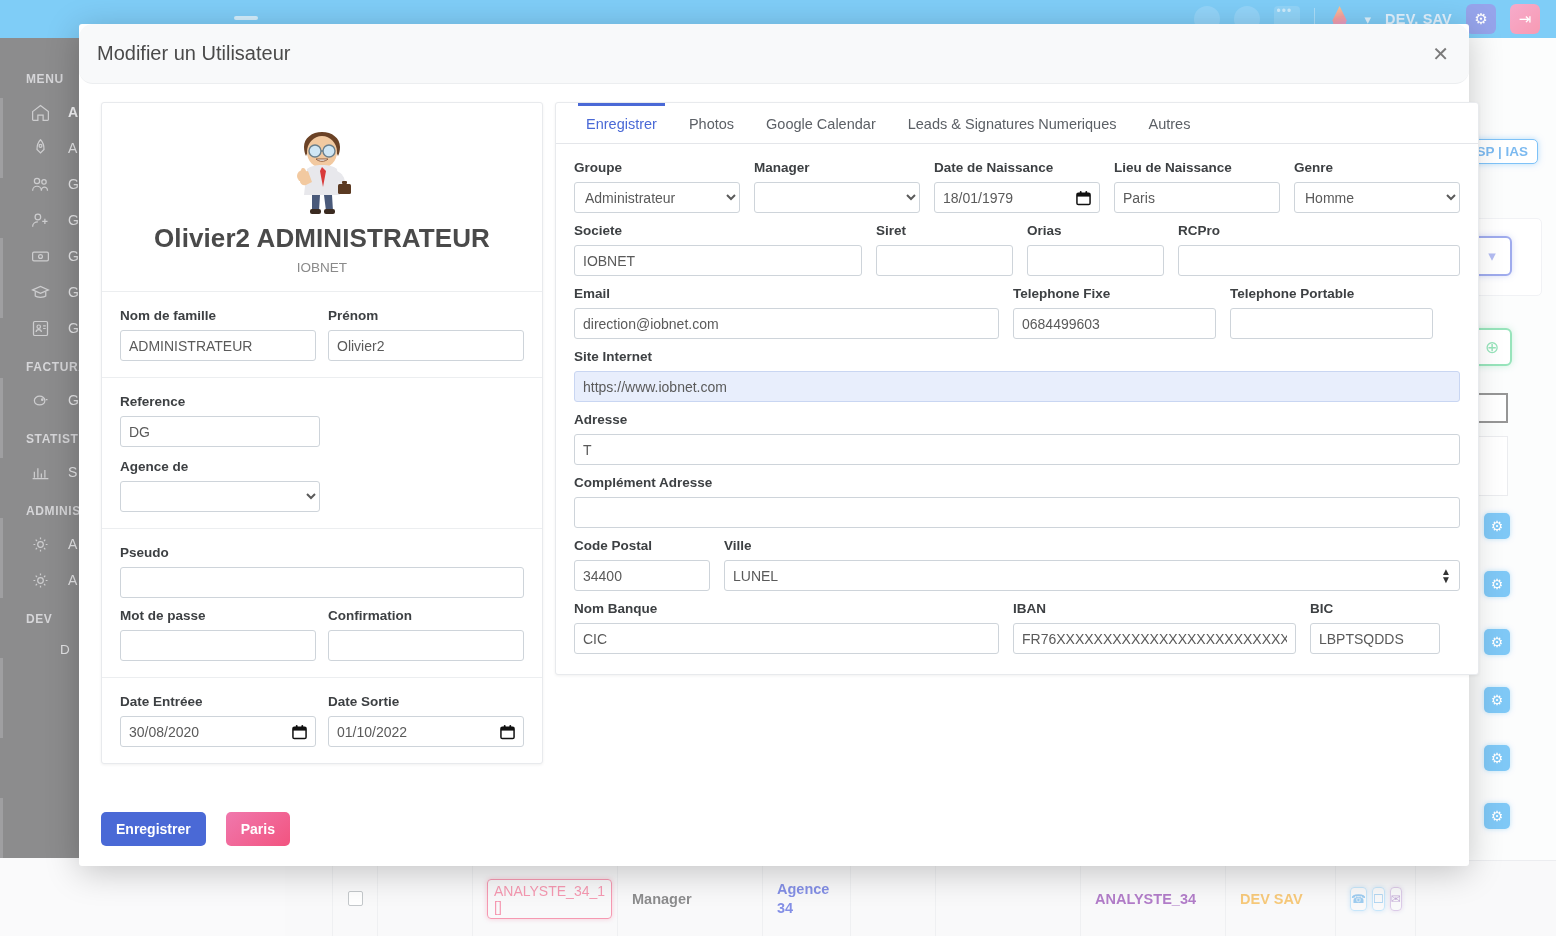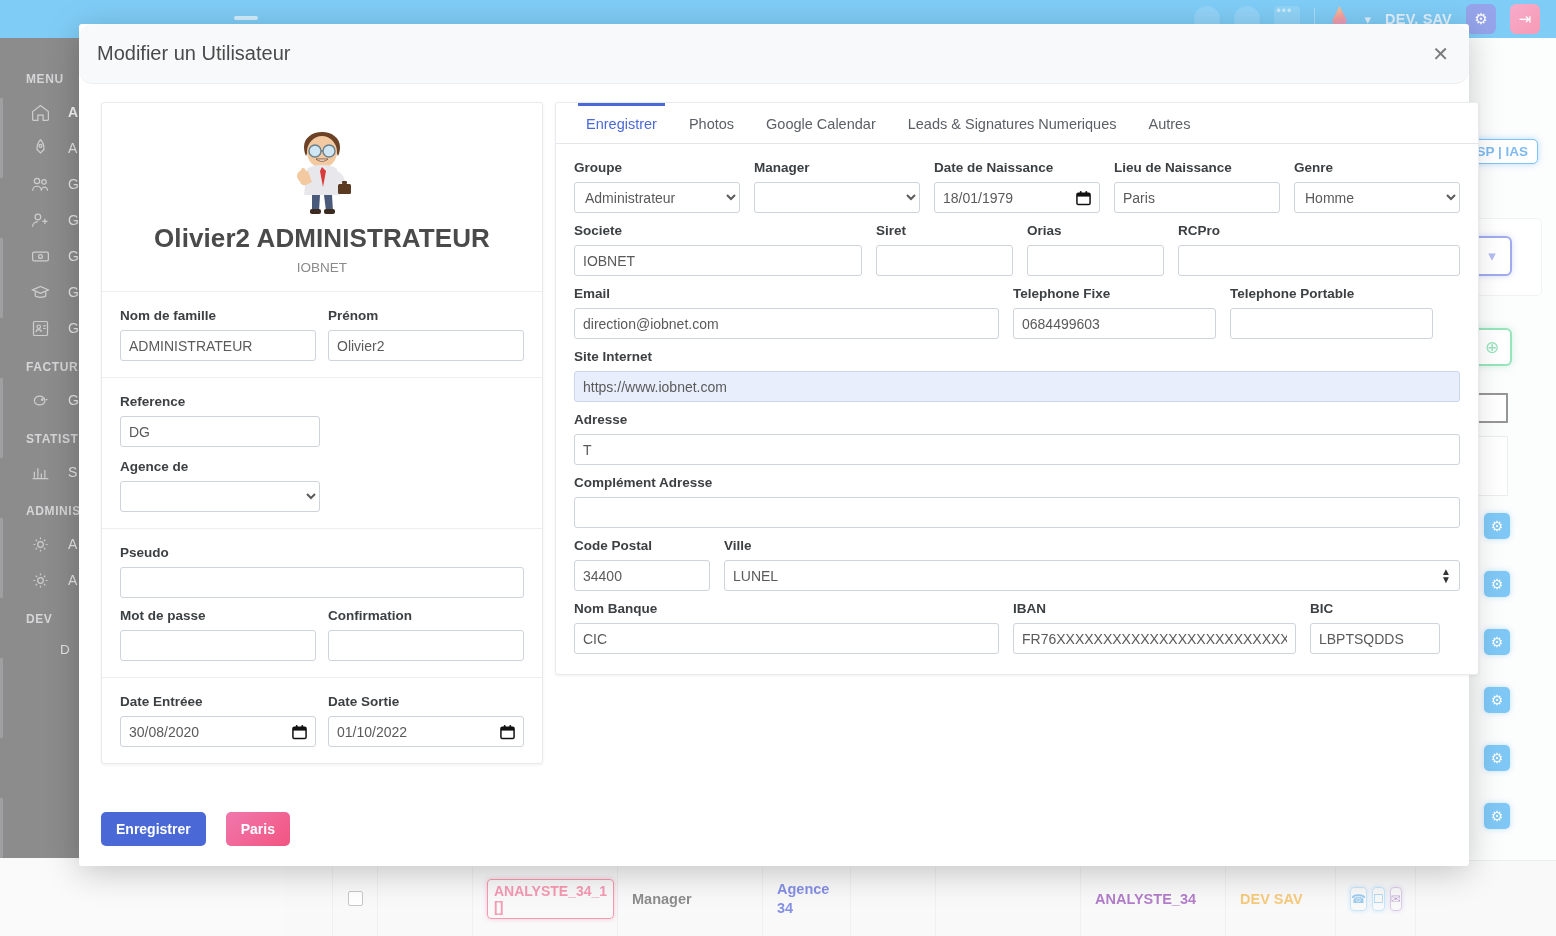--- a/index.html
+++ b/index.html
@@ -109,21 +109,21 @@
   .bg-cell.c4 { width: 145px; }
   .bg-cell.c5 { width: 88px; }
   .bg-cell.c6 { width: 85px; }
   .bg-cell.c7 { width: 145px; }
   .bg-cell.c8 { width: 145px; }
   .bg-cell.c9 { width: 110px; }
   .bg-cell.c10 { width: 80px; }
   .bg-chk { width: 15px; height: 15px; border:1px solid #9aa0a6; border-radius:2px; background:#fff; }
   .tag-analyste {
     border: 1px solid #f0507a; color: #f0507a; border-radius: 4px;
-    padding: 3px 6px; font-size: 14px; font-weight: bold;
+    padding: 3px 6px; font-size: 14px; font-weight: normal;
     box-shadow: 0 0 5px rgba(240,80,122,.5);
   }
   .txt-manager { font-weight: bold; color: #3a3a3c; }
   .txt-agence { color: #2b3fd4; font-weight: bold; line-height: 1.25; }
   .txt-analyste34 { color: #7b1fa2; font-weight: bold; }
   .txt-devsav { color: #f2a31b; font-weight: bold; }
   .mini-ico {
     width: 22px; height: 24px; border-radius: 4px; border: 1px solid #9fd4f7;
     display:flex; align-items:center; justify-content:center; color:#5aa9e6; font-size: 12px;
     box-shadow: 0 0 4px rgba(90,169,230,.45); margin-right: 5px;

